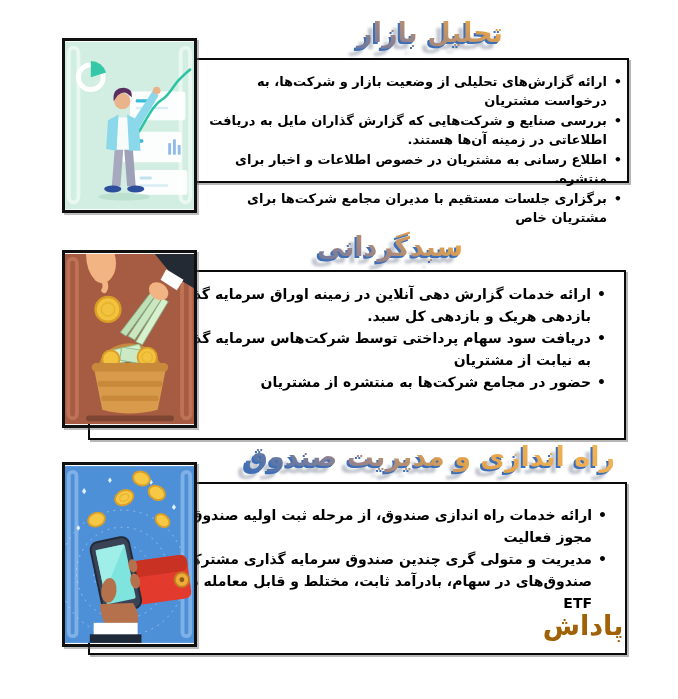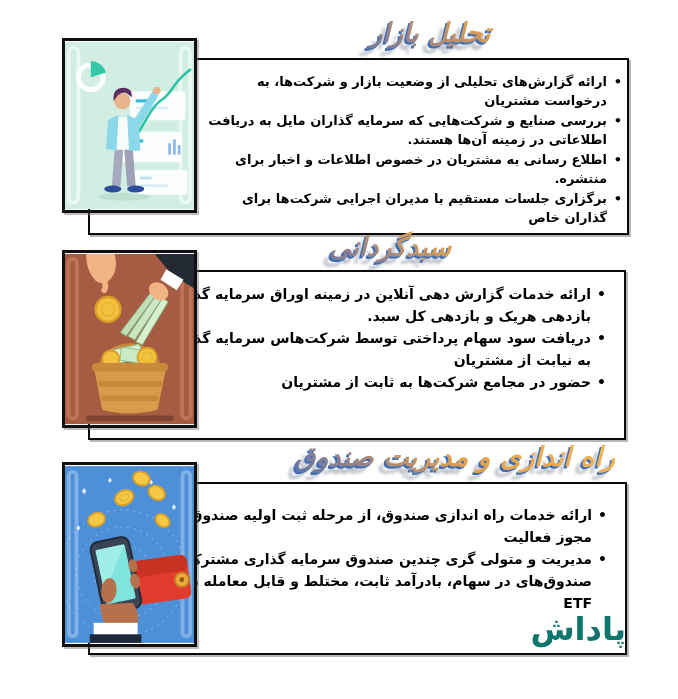--- a/index.html
+++ b/index.html
@@ -1,70 +1,70 @@
 <!DOCTYPE html>
 <html lang="fa"><head>
 <meta charset="utf-8">
 <style>
   * { margin:0; padding:0; box-sizing:border-box; }
   body { background:#ffffff; font-family:"DejaVu Sans", sans-serif; }
   .page { position:relative; width:678px; height:699px; background:#ffffff; overflow:hidden; }
 
   
-  .title { position:absolute; height:36px; text-align:center; font-weight:bold; font-size:27px; line-height:34px; direction:rtl;font-style:italic; }
+  .title { position:absolute; height:36px; text-align:center; font-weight:bold; font-size:27px; line-height:34px; direction:rtl; }
   .title .layer { position:absolute; left:0; right:0; top:0; white-space:nowrap; }
   .title .back { color:#3E6FB6; transform:translate(-2px,2px);
                  text-shadow:-5px 5px 3px rgba(110,120,140,0.45); }
   .title .front { background:linear-gradient(205deg,#F0B356 8%, #E2A14B 38%, #97838B 58%, #3E6FB6 82%);
                   -webkit-background-clip:text; background-clip:text; color:transparent; }
   .title1 { left:200px; top:16px;  width:460px; }
   .title2 { left:160px; top:230px; width:460px; }
   .title3 { left:155px; top:440px; width:460px;text-align:right; }
 
   
   .tbox { position:absolute; background:#ffffff; border:2px solid #0a0a0a;
           box-shadow:2px 2px 0 rgba(110,110,110,0.5); }
-  .box1 { left:88px; top:58px;  width:541px; height:177px; }
+  .box1 { left:88px; top:58px;  width:541px; height:125px; }
   .box2 { left:88px; top:270px; width:538px; height:170px; }
   .box3 { left:88px; top:482px; width:539px; height:173px; }
 
   .tbox ul { list-style:none; direction:rtl; text-align:right; color:#000; font-weight:bold; }
   .tbox li { position:relative; padding-right:17px; }
   .tbox li::before { content:"\2022"; position:absolute; right:2px; top:0; }
   .box1 ul { padding:13px 3px 0 118px; font-size:13px; line-height:18.5px; }
   .box1 li { margin-bottom:2px; }
   .box2 ul { padding:11px 16px 0 28px; font-size:14px; line-height:22px; }
   .box3 ul { padding:20px 16px 0 28px; font-size:14px; line-height:22px; }
 
   
   .illus { position:absolute; border:3px solid #101010; box-shadow:2px 2px 0 rgba(110,110,110,0.45); }
   .illus svg { display:block; }
   .img1 { left:62px; top:38px;  width:135px; height:175px; }
   .img2 { left:62px; top:250px; width:135px; height:178px; }
   .img3 { left:62px; top:462px; width:135px; height:185px; }
 
   .logo { position:absolute; left:540px; top:610px; width:86px; text-align:center;
-          direction:rtl; font-weight:bold; font-size:32px; color:#0f766e; }
+          direction:rtl; font-weight:bold; font-size:27px; color:#a16207; }
 </style>
 </head>
 <body>
 
 <div class="page">
 
   <div class="title title1">
     <span class="layer back">تحلیل بازار</span>
     <span class="layer front">تحلیل بازار</span>
   </div>
 
   <div class="tbox box1">
     <ul>
       <li>ارائه گزارش‌های تحلیلی از وضعیت بازار و شرکت‌ها، به درخواست مشتریان</li>
-      <li>بررسی صنایع و شرکت‌هایی که سرمایه گذاران مایل به دریافت اطلاعاتی در زمینه آن‌ها هستند.</li>
+      <li>بررسی صنایع و شرکت‌هایی که گزارش گذاران مایل به دریافت اطلاعاتی در زمینه آن‌ها هستند.</li>
       <li>اطلاع رسانی به مشتریان در خصوص اطلاعات و اخبار برای منتشره.</li>
-      <li>برگزاری جلسات مستقیم با مدیران اجرایی شرکت‌ها برای گذاران خاص</li>
+      <li>برگزاری جلسات مستقیم با مدیران مجامع شرکت‌ها برای مشتریان خاص</li>
     </ul>
   </div>
 
   <div class="illus img1">
     <svg width="129" height="169" viewBox="0 0 135 175">
       <rect x="0" y="0" width="135" height="175" fill="#D2EEE2"></rect>
       <rect x="4" y="6" width="10" height="162" rx="6" fill="none" stroke="#E9F8F0" stroke-width="4"></rect>
       <rect x="121" y="6" width="10" height="162" rx="6" fill="none" stroke="#E9F8F0" stroke-width="4"></rect>
 
       <g>
@@ -107,21 +107,21 @@
 
   <div class="title title2">
     <span class="layer back">سبدگردانی</span>
     <span class="layer front">سبدگردانی</span>
   </div>
 
   <div class="tbox box2">
     <ul>
       <li>ارائه خدمات گزارش دهی آنلاین در زمینه اوراق سرمایه گذاری شده، بازدهی هریک و بازدهی کل سبد.</li>
       <li>دریافت سود سهام پرداختی توسط شرکت‌هاس سرمایه گذاری شده به نیابت از مشتریان</li>
-      <li>حضور در مجامع شرکت‌ها به ثابت از مشتریان</li>
+      <li>حضور در مجامع شرکت‌ها به منتشره از مشتریان</li>
     </ul>
   </div>
 
   <div class="illus img2">
     <svg width="129" height="172" viewBox="0 0 135 178">
       <rect x="0" y="0" width="135" height="178" fill="#A65C42"></rect>
       <rect x="3.5" y="5" width="9" height="167" rx="5" fill="none" stroke="#BE7357" stroke-width="4"></rect>
       <rect x="122.5" y="5" width="9" height="167" rx="5" fill="none" stroke="#BE7357" stroke-width="4"></rect>
       <rect x="22" y="169" width="92" height="6" rx="3" fill="#7E4632"></rect>
 

